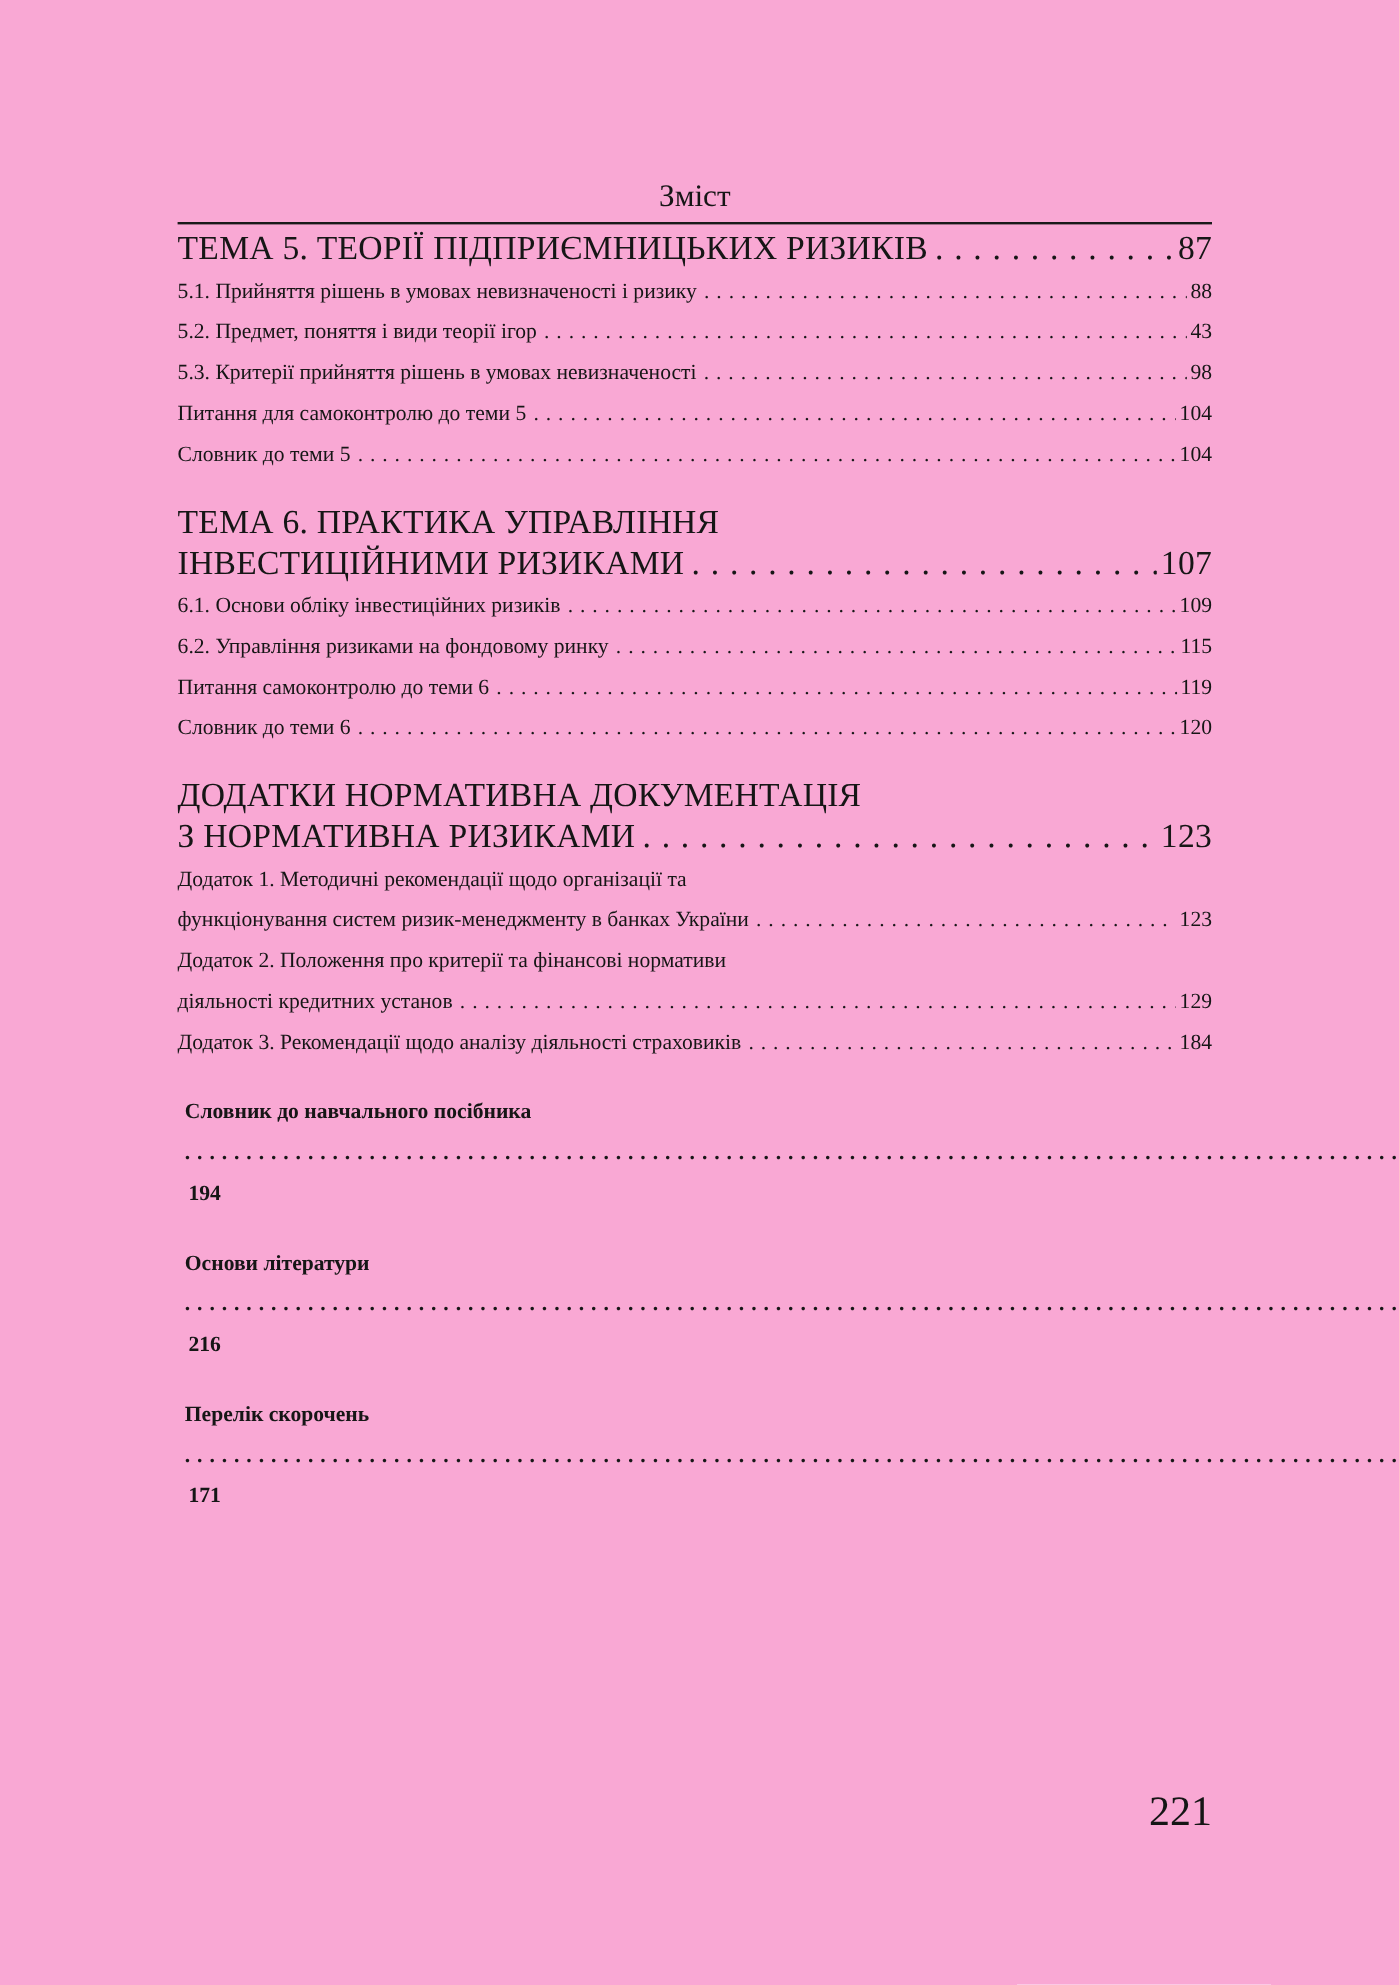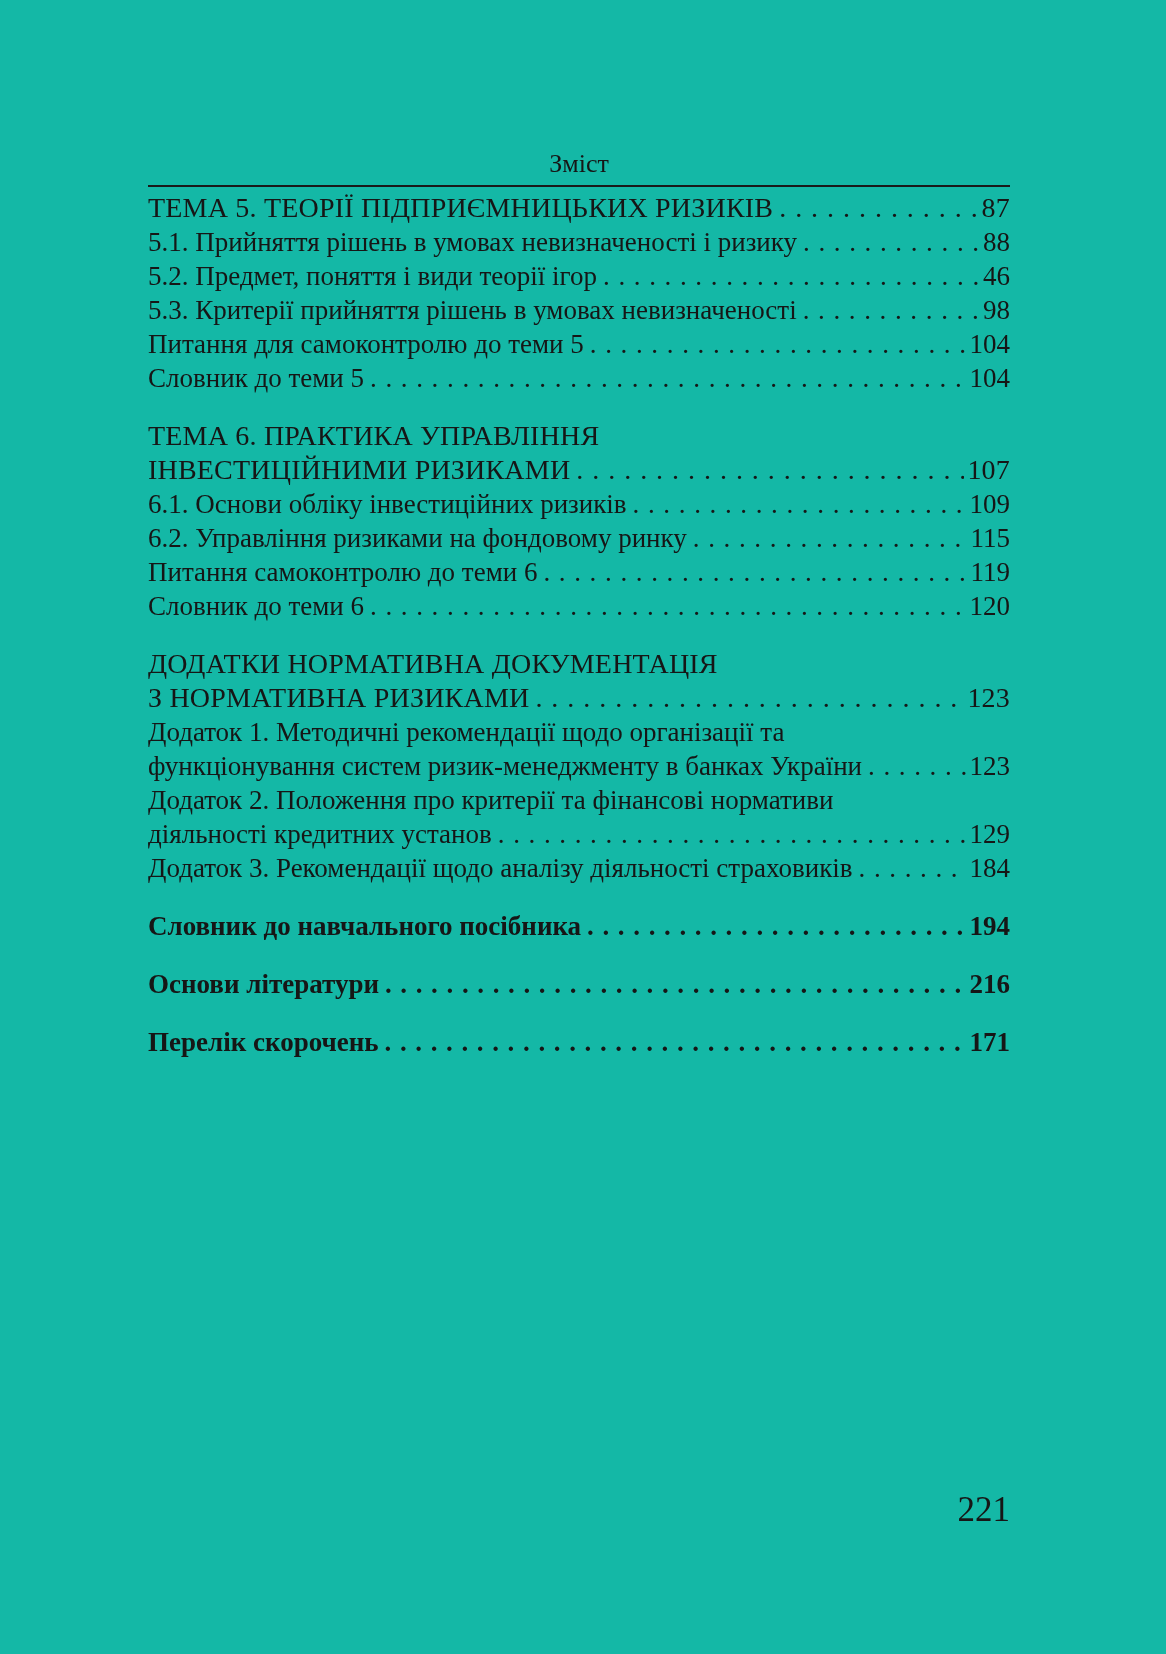--- a/index.html
+++ b/index.html
@@ -5,21 +5,21 @@
   * { margin: 0; padding: 0; box-sizing: border-box; }
   html, body { background: #ffffff; }
   body {
     width: 1166px; height: 1654px;
     font-family: "Liberation Serif", "DejaVu Serif", serif;
     color: #161616;
   }
   .page {
     position: relative;
     width: 1166px; height: 1654px;
-    background: #14b8a6;
+    background: #f9a8d4;
     overflow: hidden;
   }
   .content {
     position: absolute;
     left: 148px; top: 150px;
     width: 862px;
   }
   .page-title {
     font-size: 26px;
     line-height: 28px;
@@ -29,30 +29,31 @@
     border: 0;
     border-top: 2px solid #1a1a1a;
     margin-top: 7px;
   }
   .toc { margin-top: 4px; }
   .toc-section { margin-top: 24px; }
   .toc-section:first-child { margin-top: 0; }
   .toc-line {
     display: flex;
     align-items: baseline;
-    font-size: 27px;
+    font-size: 18px;
     line-height: 34px;
   }
   .toc-entry.heading .toc-line {
     font-weight: 400;
     font-size: 28px;
     letter-spacing: 0.2px;
   }
   .toc-entry.strong .toc-line {
     font-weight: 700;
+    flex-direction: column;
   }
   .toc-text { white-space: nowrap; }
   .leader {
     flex: 1 1 auto;
     min-width: 10px;
     overflow: hidden;
     overflow: clip;
     white-space: nowrap;
     margin-left: 6px;
   }
@@ -94,21 +95,21 @@
             <div class="toc-line">
               <span class="toc-text">5.1. Прийняття рішень в умовах невизначеності і ризику</span>
               <span class="leader"></span>
               <span class="toc-page">88</span>
             </div>
           </div>
           <div class="toc-entry normal">
             <div class="toc-line">
               <span class="toc-text">5.2. Предмет, поняття і види теорії ігор</span>
               <span class="leader"></span>
-              <span class="toc-page">46</span>
+              <span class="toc-page">43</span>
             </div>
           </div>
           <div class="toc-entry normal">
             <div class="toc-line">
               <span class="toc-text">5.3. Критерії прийняття рішень в умовах невизначеності</span>
               <span class="leader"></span>
               <span class="toc-page">98</span>
             </div>
           </div>
           <div class="toc-entry normal">

